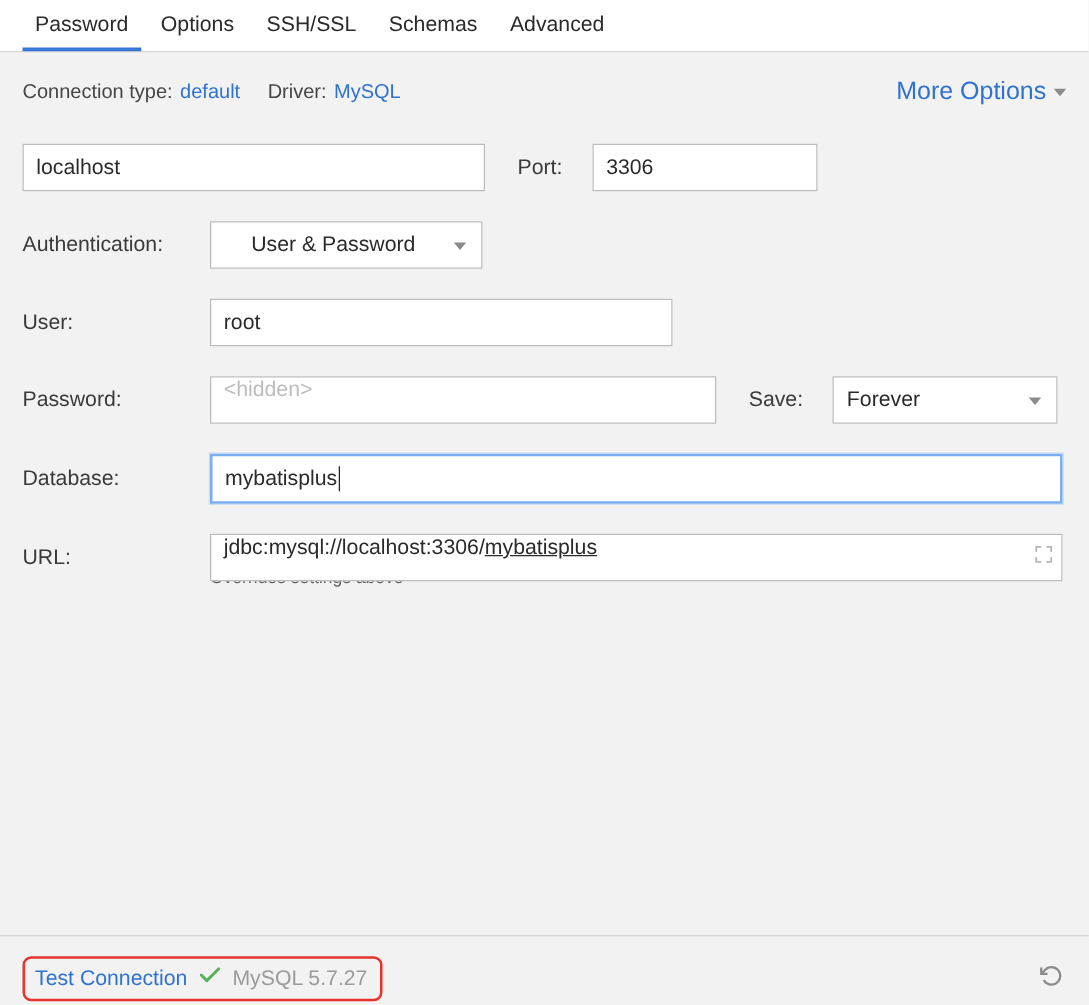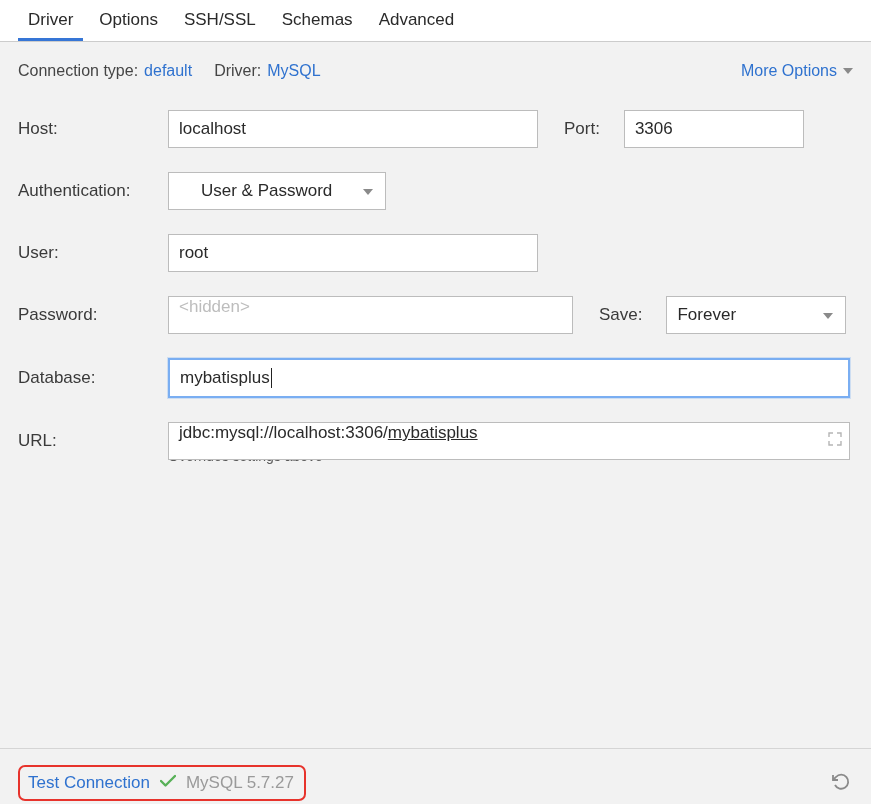--- a/index.html
+++ b/index.html
@@ -43,21 +43,21 @@
     .ct-value { color: #2f72cf; margin-left: 6px; margin-right: 22px; font-size:16px;}
     .drv-label { color: #454545; font-size:16px;}
     .drv-value { color: #2f72cf; margin-left: 6px; font-size:16px;}
     .more-opt {
       margin-left: auto;
       color: #2f72cf;
       display: flex;
       align-items: center;
       gap: 6px;
       cursor: pointer;
-      font-size:16px;
+      font-size:20px;
     }
     .caret-down {
       width: 0; height: 0;
       border-left: 5px solid transparent;
       border-right: 5px solid transparent;
       border-top: 6px solid #8a8a8a;
     }
     .form-row {
       display: flex;
       align-items: center;
@@ -125,42 +125,41 @@
     .test-link { color: #2f72cf; font-size: 17px; }
     .check-icon { color: #58b158; }
     .ver-text { color: #9a9a9a; font-size: 17px; }
     .undo-icon { margin-left: auto; color: #7a7a7a; cursor:pointer;}
     .cursor-bar { border-right: 1px solid #222; padding-right:1px;}
   </style>
 </head>
 <body>
 
 <div class="tabs">
-  <div class="tab active">Driver</div>
+  <div class="tab active">Password</div>
   <div class="tab">Options</div>
   <div class="tab">SSH/SSL</div>
   <div class="tab">Schemas</div>
   <div class="tab">Advanced</div>
 </div>
 
 <div class="content">
 
   <div class="top-row">
     <span class="ct-label">Connection type:</span>
     <span class="ct-value">default</span>
     <span class="drv-label">Driver:</span>
     <span class="drv-value">MySQL</span>
     <span class="more-opt">
       <span>More Options</span>
       <span class="caret-down"></span>
     </span>
   </div>
 
   <div class="form-row">
-    <span class="flabel">Host:</span>
     <input type="text" class="host-input" value="localhost" style="">
     <span class="flabel-right">Port:</span>
     <input type="text" class="port-input" value="3306" style="">
   </div>
 
   <div class="form-row">
     <span class="flabel">Authentication:</span>
     <div class="select-box auth-select">
       <span>User &amp; Password</span>
       <span class="caret-down"></span>

